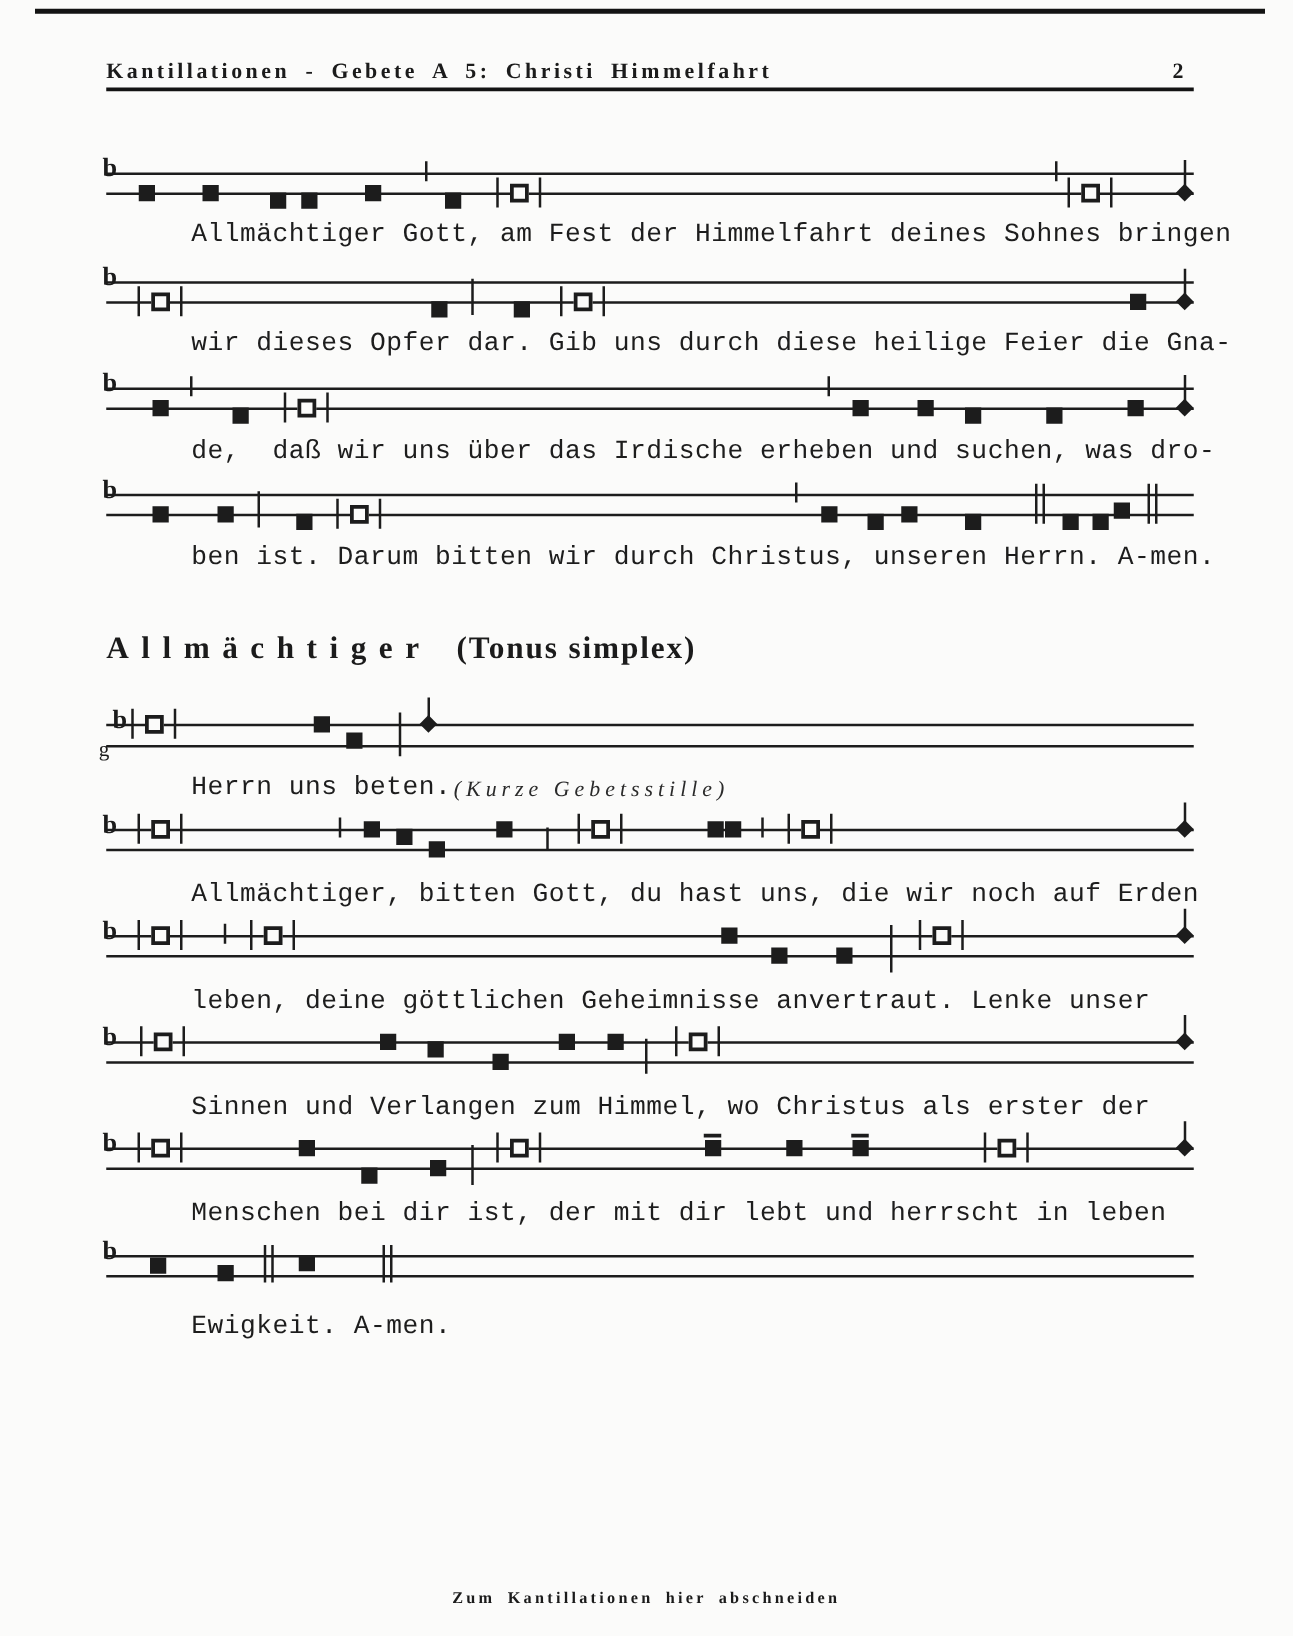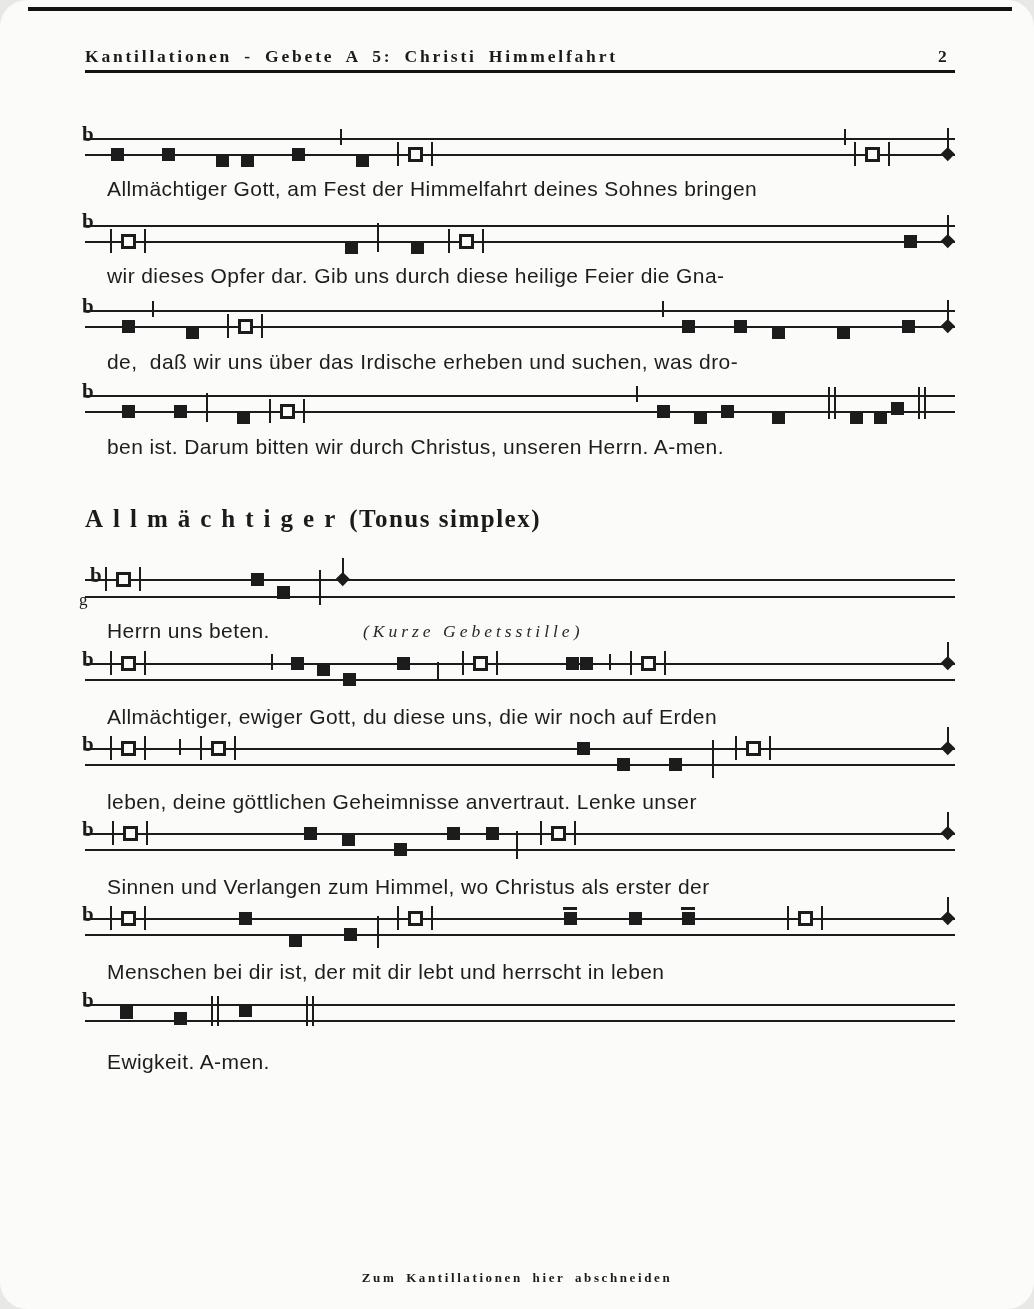--- a/index.html
+++ b/index.html
@@ -1,46 +1,45 @@
 <!DOCTYPE html>
 <html><head>
 <meta charset="utf-8">
 <style>
   html,body { margin:0; padding:0; background:#e8e8e6; }
   .page {
     position:relative; width:1034px; height:1309px; margin:0 auto;
     background:#fbfbfa; overflow:hidden; color:#1b1b1b;
     font-family:"Liberation Serif", serif;
-    border-radius:27px;
   }
   .topline  { position:absolute; left:28px;  top:7px;  width:984px; height:4px; background:#131313; }
   .header-title { position:absolute; left:85px; top:46px; font-size:17.5px; font-weight:bold;
                   letter-spacing:2.8px; word-spacing:5px; white-space:pre; }
   .page-num     { position:absolute; left:938px; top:46px; font-size:17.5px; font-weight:bold; }
   .header-rule  { position:absolute; left:85px; top:70px; width:870px; height:3px; background:#131313; }
 
   .section-heading { position:absolute; left:85px; top:505px; font-size:25px; font-weight:bold; white-space:pre; }
   .section-heading .word  { letter-spacing:10px; }
-  .section-heading .paren { letter-spacing:1.5px; margin-left:4px; }
+  .section-heading .paren { letter-spacing:1.5px; margin-left:20px; }
 
   .footer { position:absolute; left:50%; top:1270px; transform:translateX(-50%);
             font-size:13px; font-weight:bold; letter-spacing:2.6px; word-spacing:4px; white-space:pre; }
 
   .staff-line { position:absolute; height:2px;  background:#1c1c1c; }
   .note       { position:absolute; width:13px;  height:13px; background:#1c1c1c; }
   .openNote   { position:absolute; width:9px;   height:9px;  border:3px solid #1c1c1c; background:#fbfbfa; }
   .tick       { position:absolute; width:2px;   background:#1c1c1c; }
   .bar        { position:absolute; width:2.2px; background:#1c1c1c; }
   .diamond    { position:absolute; width:9.5px; height:9.5px; background:#1c1c1c; transform:rotate(45deg); }
   .macron     { position:absolute; width:14px;  height:3px;  background:#1c1c1c; }
   .flat       { position:absolute; font-family:"Liberation Serif",serif; font-weight:bold;
                 font-size:21px; line-height:1; }
   .pitch-letter { position:absolute; font-family:"Liberation Serif",serif; font-size:17px; line-height:1; }
-  .lyric  { position:absolute; font-family:Liberation Sans, sans-serif; font-size:21px;
-            letter-spacing:0.4px; white-space:pre; color:#1d1d1d; }
+  .lyric  { position:absolute; font-family:Liberation Mono, monospace; font-size:21px;
+            letter-spacing:0.4px; white-space:pre; color:#1d1d1d;margin-left:46px; }
   .rubric { position:absolute; font-family:"Liberation Serif", serif; font-style:italic;
             font-size:17.5px; letter-spacing:4px; white-space:pre; color:#2a2a2a; }
 </style>
 </head>
 <body>
 
 <div class="page" id="page">
   <div class="topline"></div>
   <div class="header-title">Kantillationen - Gebete A 5: Christi Himmelfahrt</div>
   <div class="page-num">2</div>
@@ -156,21 +155,21 @@
     <div class="tick" style="left: 462px; top: 651px; height: 24px;"></div>
     <div class="tick" style="left: 496px; top: 651px; height: 24px;"></div>
     <div class="note" style="left: 565.5px; top: 656.5px;"></div>
     <div class="note" style="left: 579.5px; top: 656.5px;"></div>
     <div class="tick" style="left: 609px; top: 654px; height: 16px;"></div>
     <div class="openNote" style="left: 640.5px; top: 655.5px;"></div>
     <div class="tick" style="left: 630px; top: 651px; height: 24px;"></div>
     <div class="tick" style="left: 664px; top: 651px; height: 24px;"></div>
     <div class="bar" style="left: 947px; top: 642px; height: 20px;"></div>
     <div class="diamond" style="left: 943px; top: 658px;"></div>
-    <span class="lyric" style="left: 107px; top: 705px;">Allmächtiger, ewiger Gott, du diese uns, die wir noch auf Erden</span>
+    <span class="lyric" style="left: 107px; top: 705px;">Allmächtiger, bitten Gott, du hast uns, die wir noch auf Erden</span>
     <div class="staff-line" style="left: 85px; top: 748px; width: 870px;"></div>
     <div class="staff-line" style="left: 85px; top: 764px; width: 870px;"></div>
     <span class="flat" style="left: 82px; top: 734px;">b</span>
     <div class="openNote" style="left: 120.5px; top: 740.5px;"></div>
     <div class="tick" style="left: 110px; top: 736px; height: 24px;"></div>
     <div class="tick" style="left: 144px; top: 736px; height: 24px;"></div>
     <div class="tick" style="left: 179px; top: 739px; height: 16px;"></div>
     <div class="openNote" style="left: 210.5px; top: 740.5px;"></div>
     <div class="tick" style="left: 200px; top: 736px; height: 24px;"></div>
     <div class="tick" style="left: 234px; top: 736px; height: 24px;"></div>

